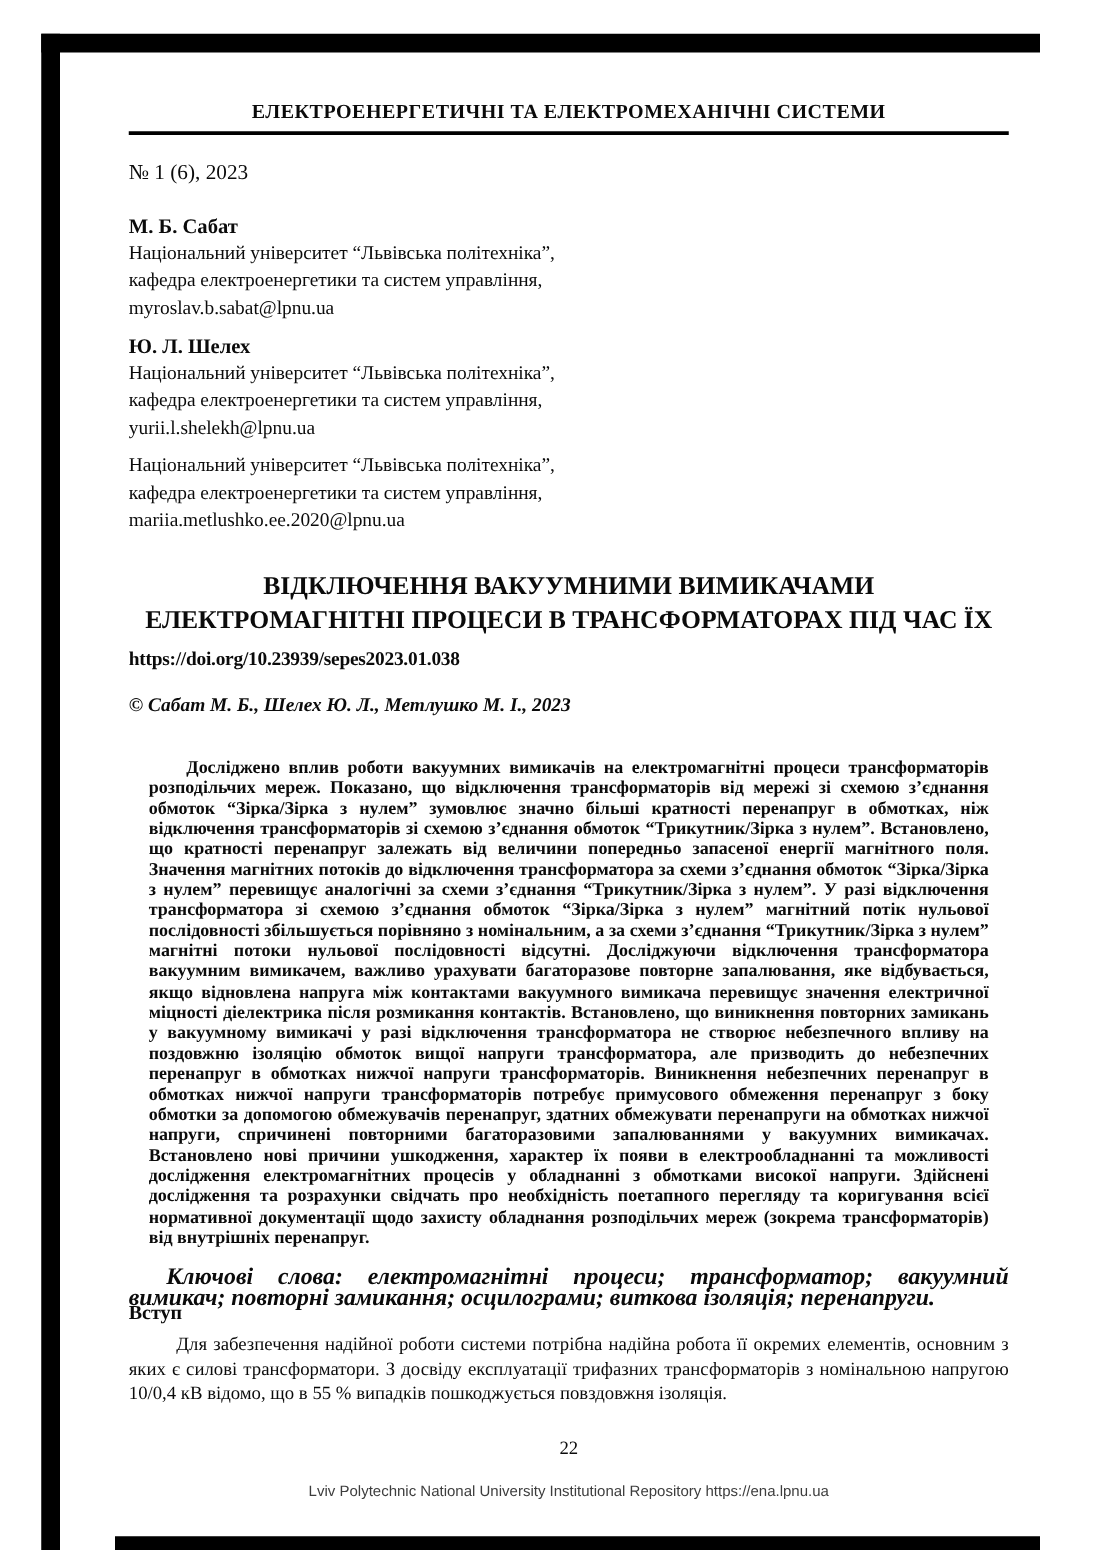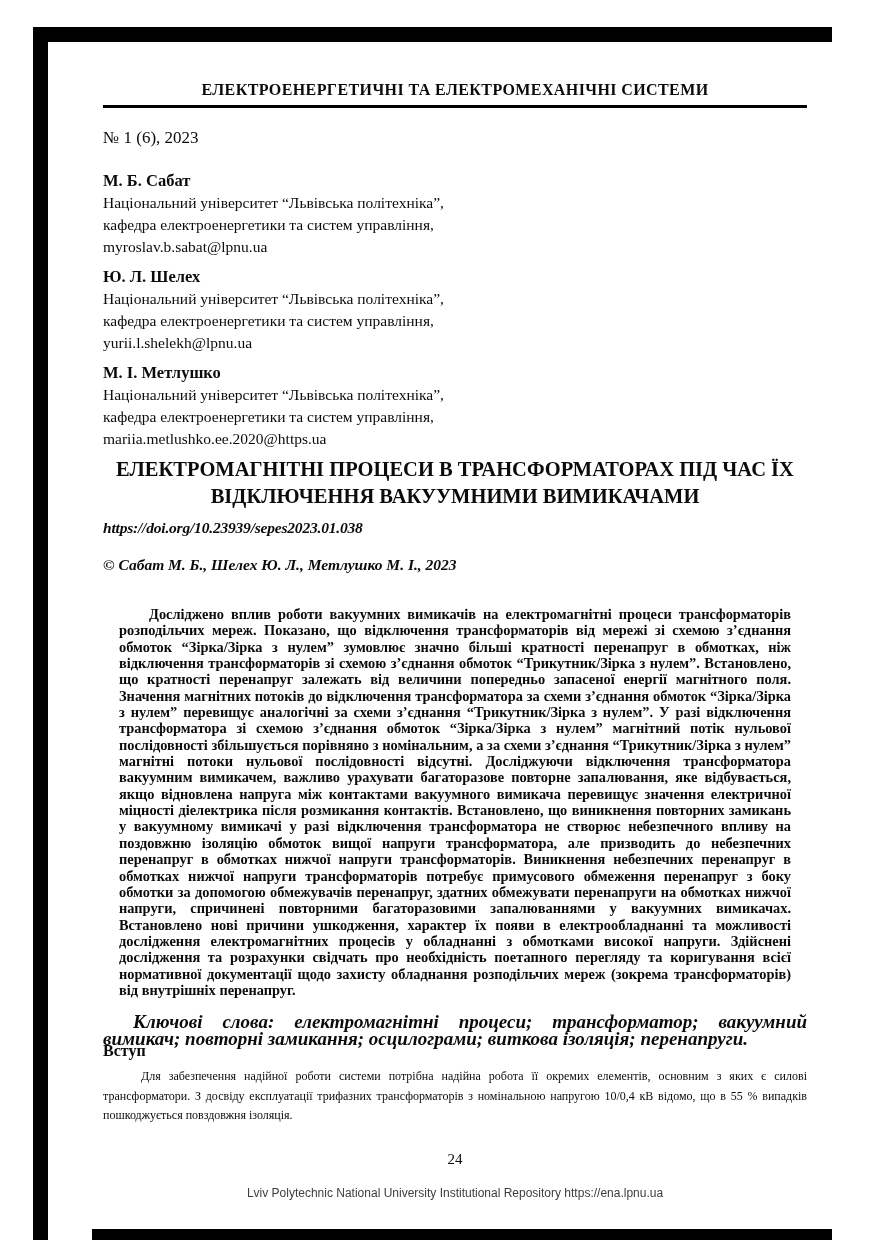--- a/index.html
+++ b/index.html
@@ -38,21 +38,21 @@
   .author-name{font-weight:bold;font-size:16.5px;}
 
   .title-block{
     position:absolute;top:456px;left:0;width:704px;
     text-align:center;font-weight:bold;
     font-size:20.5px;line-height:27px;
   }
   .doi-line{
     position:absolute;top:519px;left:0;
     font-weight:bold;font-size:15.5px;letter-spacing:-0.2px;
-    color:#0b0b0b;text-decoration:none;font-style:italic;
+    color:#0b0b0b;text-decoration:none;
   }
   .copyright-line{
     position:absolute;top:556px;left:0;
     font-style:italic;font-size:15.5px;font-weight:bold;
   }
 
   .abstract-wrap{position:absolute;top:590px;left:0;width:704px;}
   .abstract-text{
     margin:16px;
     font-weight:bold;
@@ -63,21 +63,21 @@
     margin:0;
     font-weight:bold;font-style:italic;
     font-size:19px;line-height:16.35px;
     text-align:justify;text-indent:30px;
   }
 
   .intro-section{position:absolute;top:1042px;left:0;width:704px;}
   .section-heading{margin:0 0 7px 0;font-weight:bold;font-size:16px;}
   .intro-text{
     margin:0;
-    font-size:12px;line-height:19.5px;
+    font-size:15px;line-height:19.5px;
     text-align:justify;text-indent:38px;
   }
 
   .page-number{
     position:absolute;top:1151px;left:0;width:704px;
     text-align:center;font-size:15px;
   }
   .footer-line{
     position:absolute;top:1186px;left:0;width:704px;
     text-align:center;
@@ -109,44 +109,43 @@
         <div class="author-affiliation">кафедра електроенергетики та систем управління,</div>
         <div class="author-email">myroslav.b.sabat@lpnu.ua</div>
       </div>
       <div class="author-block">
         <div class="author-name">Ю. Л. Шелех</div>
         <div class="author-affiliation">Національний університет “Львівська політехніка”,</div>
         <div class="author-affiliation">кафедра електроенергетики та систем управління,</div>
         <div class="author-email">yurii.l.shelekh@lpnu.ua</div>
       </div>
       <div class="author-block">
-        <div class="author-name">М. І. Метлушко</div>
         <div class="author-affiliation">Національний університет “Львівська політехніка”,</div>
         <div class="author-affiliation">кафедра електроенергетики та систем управління,</div>
-        <div class="author-email">mariia.metlushko.ee.2020@https.ua</div>
+        <div class="author-email">mariia.metlushko.ee.2020@lpnu.ua</div>
       </div>
     </div>
 
     <div class="title-block">
+      <div>ВІДКЛЮЧЕННЯ ВАКУУМНИМИ ВИМИКАЧАМИ</div>
       <div>ЕЛЕКТРОМАГНІТНІ ПРОЦЕСИ В ТРАНСФОРМАТОРАХ ПІД ЧАС ЇХ</div>
-      <div>ВІДКЛЮЧЕННЯ ВАКУУМНИМИ ВИМИКАЧАМИ</div>
     </div>
 
     <a class="doi-line" href="#">https://doi.org/10.23939/sepes2023.01.038</a>
 
     <div class="copyright-line">© Сабат М. Б., Шелех Ю. Л., Метлушко М. І., 2023</div>
 
     <div class="abstract-wrap">
       <p class="abstract-text">Досліджено вплив роботи вакуумних вимикачів на електромагнітні процеси трансформаторів розподільчих мереж. Показано, що відключення трансформаторів від мережі зі схемою з’єднання обмоток “Зірка/Зірка з нулем” зумовлює значно більші кратності перенапруг в обмотках, ніж відключення трансформаторів зі схемою з’єднання обмоток “Трикутник/Зірка з нулем”. Встановлено, що кратності перенапруг залежать від величини попередньо запасеної енергії магнітного поля. Значення магнітних потоків до відключення трансформатора за схеми з’єднання обмоток “Зірка/Зірка з нулем” перевищує аналогічні за схеми з’єднання “Трикутник/Зірка з нулем”. У разі відключення трансформатора зі схемою з’єднання обмоток “Зірка/Зірка з нулем” магнітний потік нульової послідовності збільшується порівняно з номінальним, а за схеми з’єднання “Трикутник/Зірка з нулем” магнітні потоки нульової послідовності відсутні. Досліджуючи відключення трансформатора вакуумним вимикачем, важливо урахувати багаторазове повторне запалювання, яке відбувається, якщо відновлена напруга між контактами вакуумного вимикача перевищує значення електричної міцності діелектрика після розмикання контактів. Встановлено, що виникнення повторних замикань у вакуумному вимикачі у разі відключення трансформатора не створює небезпечного впливу на поздовжню ізоляцію обмоток вищої напруги трансформатора, але призводить до небезпечних перенапруг в обмотках нижчої напруги трансформаторів. Виникнення небезпечних перенапруг в обмотках нижчої напруги трансформаторів потребує примусового обмеження перенапруг з боку обмотки за допомогою обмежувачів перенапруг, здатних обмежувати перенапруги на обмотках нижчої напруги, спричинені повторними багаторазовими запалюваннями у вакуумних вимикачах. Встановлено нові причини ушкодження, характер їх появи в електрообладнанні та можливості дослідження електромагнітних процесів у обладнанні з обмотками високої напруги. Здійснені дослідження та розрахунки свідчать про необхідність поетапного перегляду та коригування всієї нормативної документації щодо захисту обладнання розподільчих мереж (зокрема трансформаторів) від внутрішніх перенапруг.</p>
       <p class="keywords-line"><span>Ключові слова:</span> <span>електромагнітні процеси; трансформатор; вакуумний вимикач; повторні замикання; осцилограми; виткова ізоляція; перенапруги.</span></p>
     </div>
 
     <div class="intro-section">
       <div class="section-heading">Вступ</div>
       <p class="intro-text">Для забезпечення надійної роботи системи потрібна надійна робота її окремих елементів, основним з яких є силові трансформатори. З досвіду експлуатації трифазних трансформаторів з номінальною напругою 10/0,4 кВ відомо, що в 55 % випадків пошкоджується повздовжня ізоляція.</p>
     </div>
 
-    <div class="page-number">24</div>
+    <div class="page-number">22</div>
 
     <div class="footer-line">Lviv Polytechnic National University Institutional Repository https://ena.lpnu.ua</div>
 
   </div>
 </div>
 
 </body></html>

